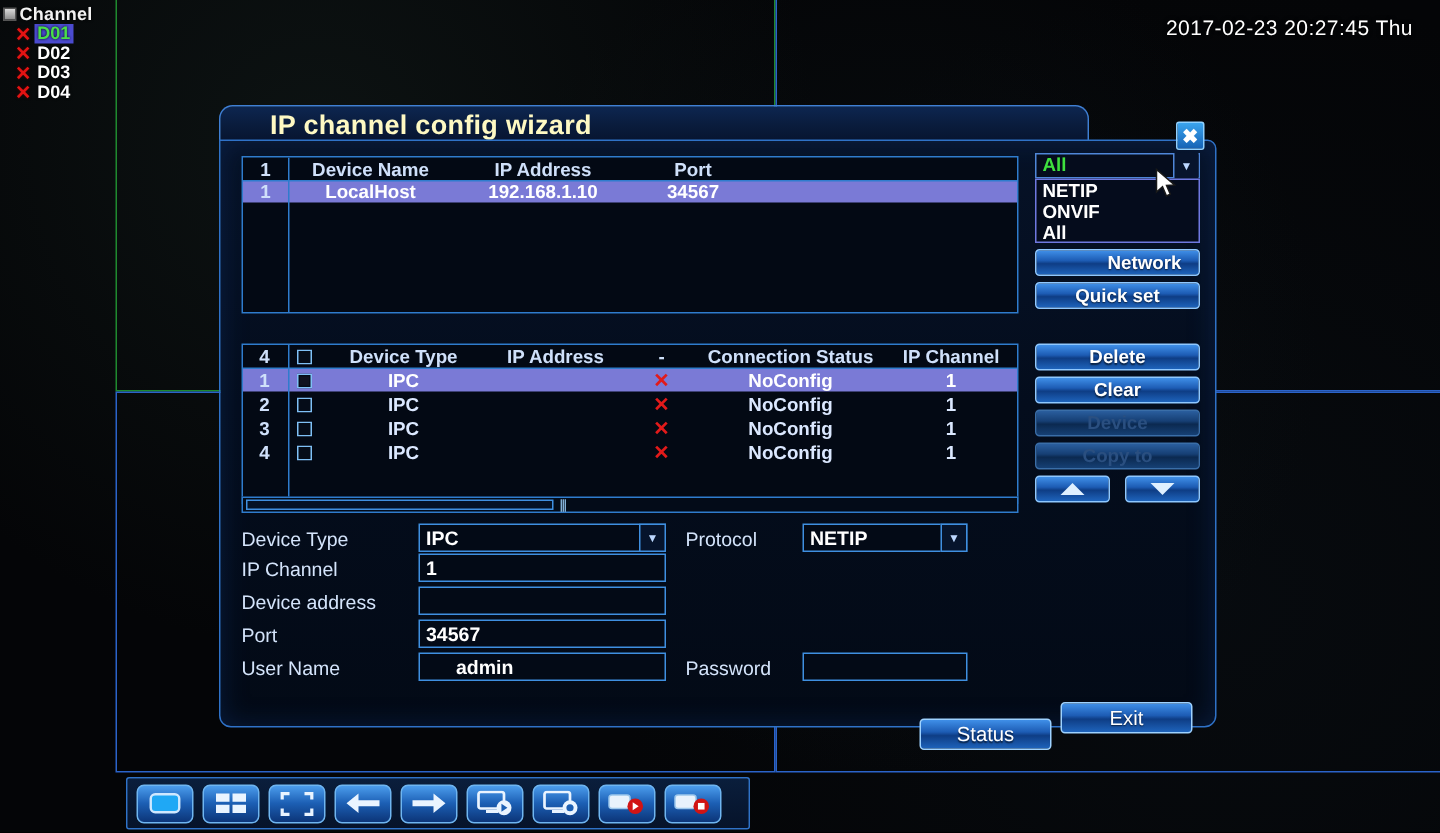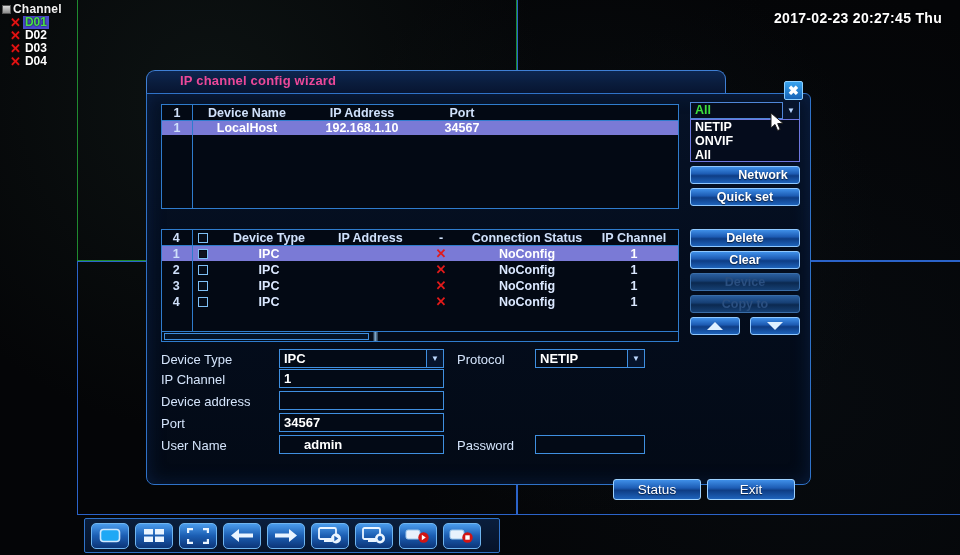--- a/index.html
+++ b/index.html
@@ -57,39 +57,39 @@
   }
   .ch-name {
     font-size: 12px; font-weight: bold; color: #ffffff;
     text-shadow: 0 0 2px #000; padding: 0 2px; line-height: 13px;
   }
   .ch-row.active .ch-name { color: #4ade4a; background: #4b4bd0; }
 
   
   #clock {
     position: absolute; right: 18px; top: 10px; z-index: 5;
-    color: #ffffff; font-size: 14px; font-weight: bold;
+    color: #ffffff; font-size: 14px; font-weight: normal;
     letter-spacing: .3px; text-shadow: 0 0 3px #000;
   }
 
   
   #dialog {
     position: absolute; left: 146px; top: 70px;
     width: 665px; height: 415px; z-index: 20;
   }
   #dlg-titlebar {
     position: absolute; left: 0; top: 0; width: 580px; height: 24px;
     background: linear-gradient(180deg,#0d2650 0%, #0a1c3c 55%, #071430 100%);
     border: 1px solid #3f7fd4;
     border-bottom: none;
     border-radius: 9px 9px 0 0;
   }
   #dlg-title {
     position: absolute; left: 34px; top: 3px;
-    color: #ec4899; font-size: 13px; font-weight: bold;
+    color: #fef9c3; font-size: 18px; font-weight: bold;
     letter-spacing: .2px;
   }
   #dlg-body {
     position: absolute; left: 0; top: 23px; width: 665px; height: 392px;
     background: linear-gradient(180deg,#061227 0%, #040d1d 45%, #030a16 100%);
     border: 1px solid #2f72c8;
     border-radius: 0 6px 8px 8px;
     box-shadow: inset 0 0 18px rgba(20,60,130,.35);
   }
   #close-btn {
@@ -241,21 +241,21 @@
   .dbtn {
     position: absolute; width: 88px; height: 21px;
     border: 1px solid #9ed2ff; border-radius: 3px;
     background: linear-gradient(180deg,#3f8fe8 0%, #1d5cb4 42%, #0e3d85 55%, #1e63bb 100%);
     color: #ffffff; font-size: 13.5px; font-weight: normal;
     text-align: center; line-height: 19px;
     text-shadow: 0 1px 1px rgba(0,0,0,.6);
     cursor: pointer;
   }
   #btn-apply { left: 466px; top: 385px; }
-  #btn-exit  { left: 560px; top: 385px; }
+  #btn-exit  { left: 560px; top: 374px; }
 
   
   #taskbar {
     position: absolute; left: 84px; top: 518px; width: 416px; height: 35px;
     background: linear-gradient(180deg,#0b2julia,#061428);
     background: linear-gradient(180deg,#0a1e3c 0%, #06132a 100%);
     border: 1px solid #2f72c8; border-radius: 2px;
     display: flex; align-items: center; gap: 6px;
     padding: 0 6px;
     z-index: 10;

